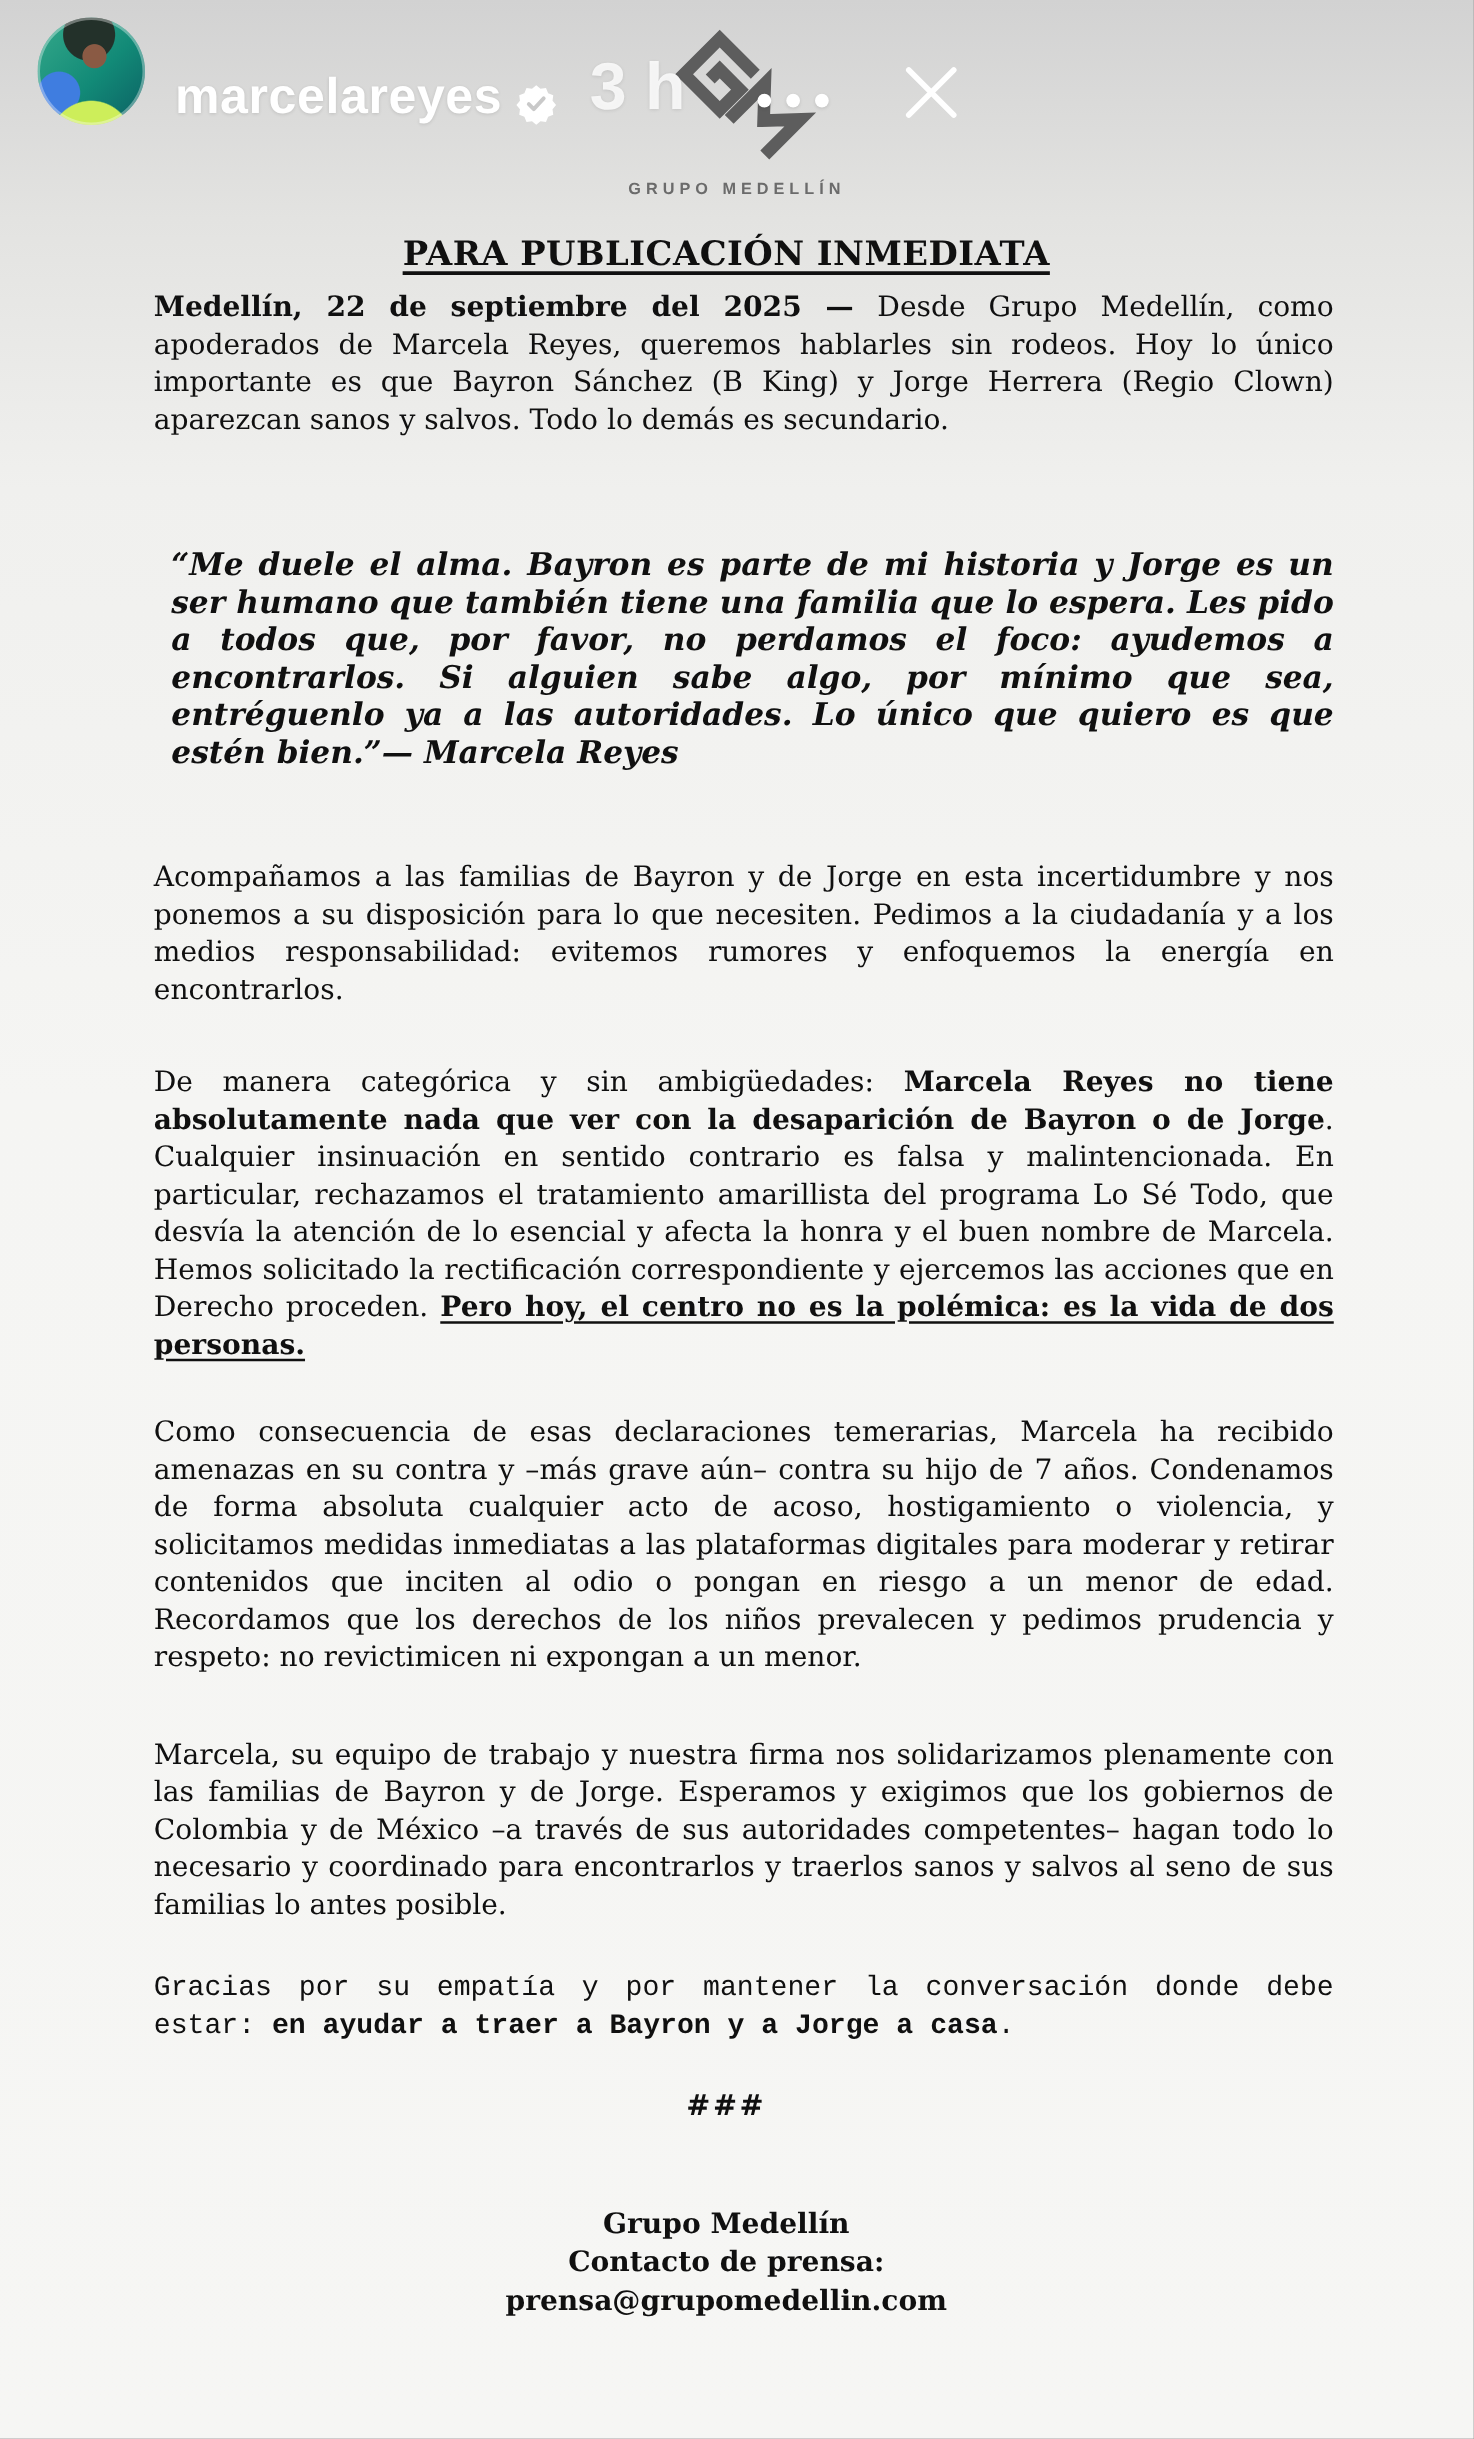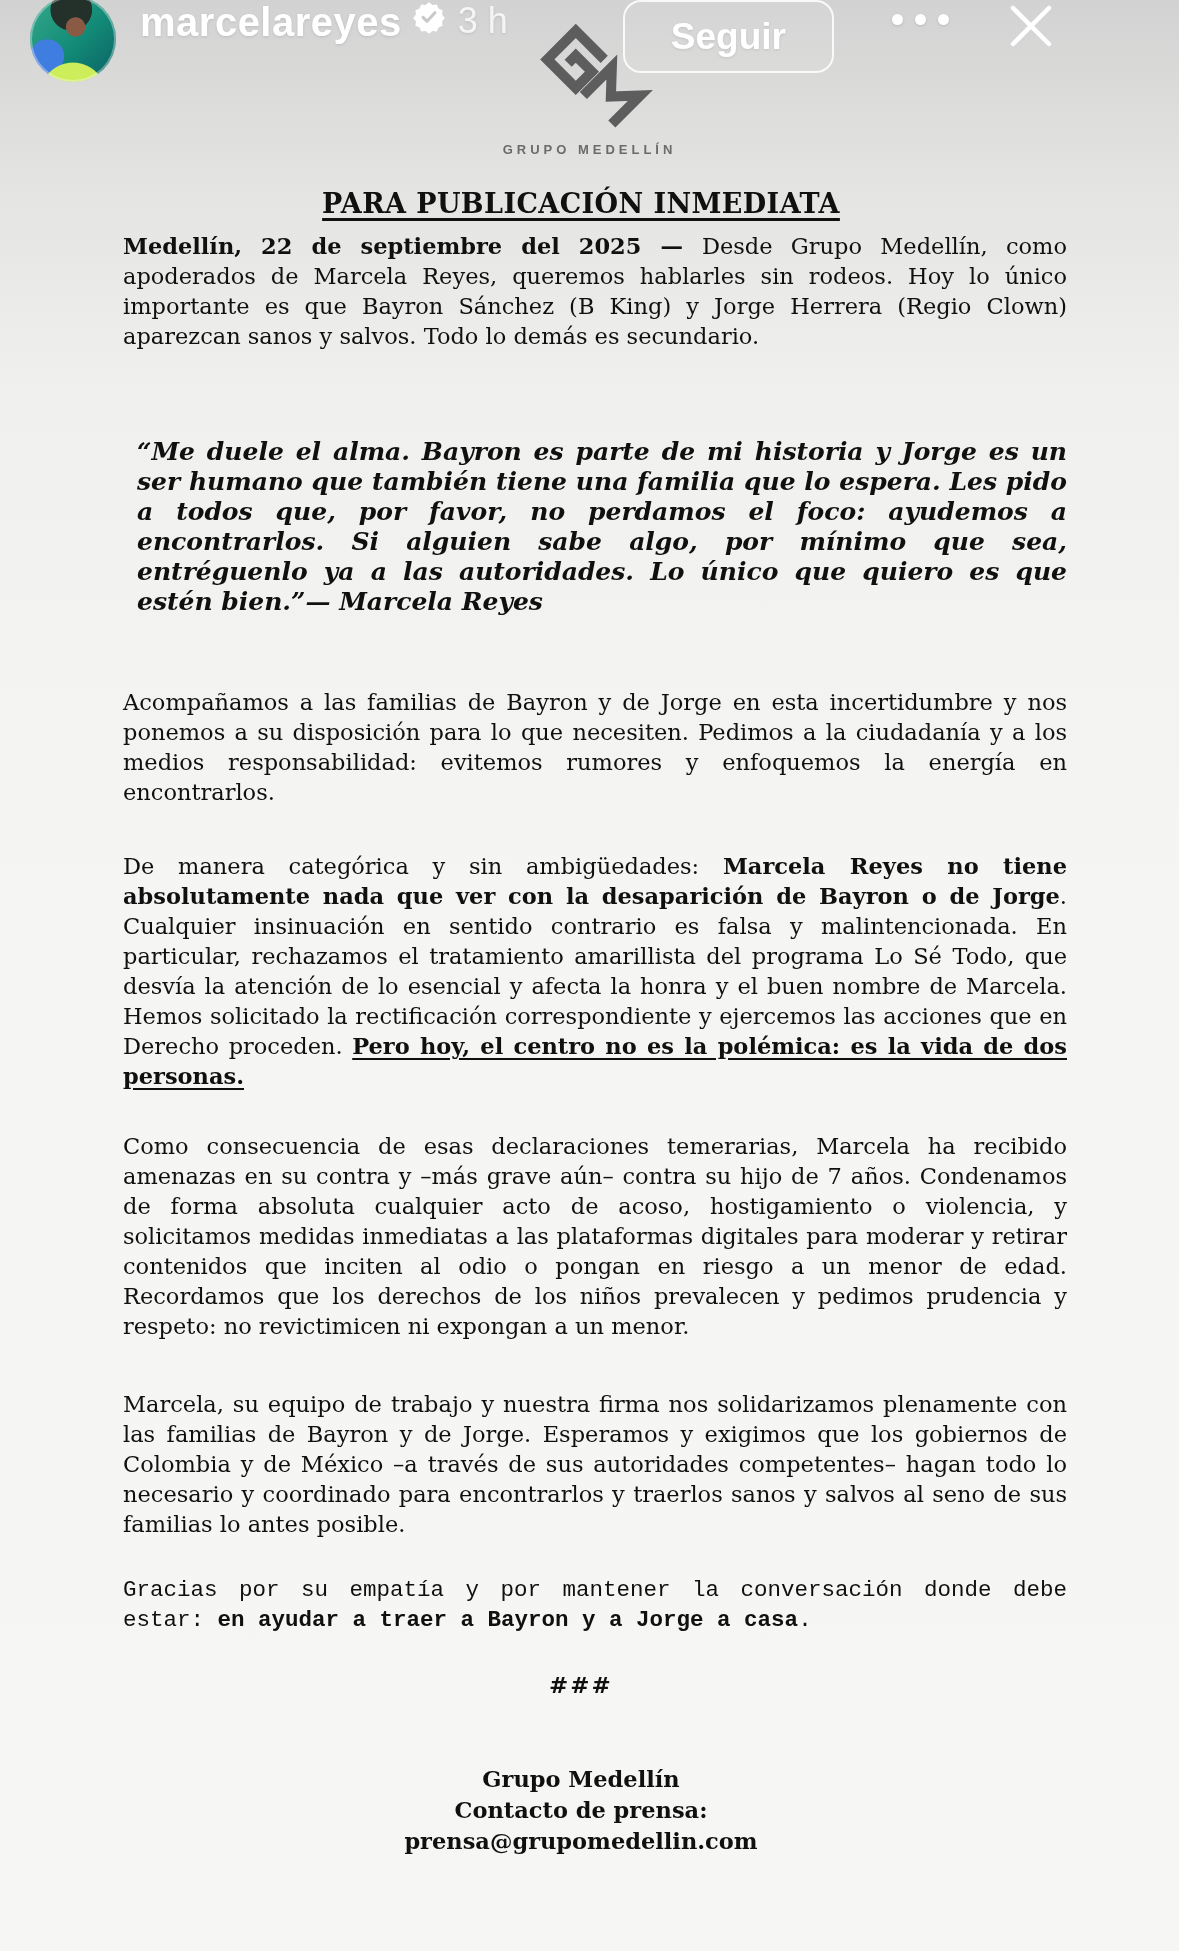--- a/index.html
+++ b/index.html
@@ -13,21 +13,21 @@
     background: linear-gradient(180deg, #d2d2d2 0%, #e3e3e1 9%, #f0f0ee 20%, #f5f5f3 45%, #f6f6f4 100%);
     font-family: "Liberation Sans", sans-serif;
   }
 
   
   .story-header {
     position: absolute;
     top: 0; left: 0; right: 0;
     height: 100px;
     display: flex;
-    align-items: flex-start;
+    align-items: flex-end;
     padding: 0 122px 0 30px;
     z-index: 5;
   }
   .avatar {
     width: 86px; height: 86px;
     border-radius: 50%;
     flex: 0 0 auto;
     margin-top: -4px;
     background:
       radial-gradient(circle at 50% 116%, #cdee5a 0 30%, rgba(205,238,90,0) 31%),
@@ -41,24 +41,24 @@
     margin-left: 24px;
     color: #ffffff;
     font-size: 40px;
     font-weight: 700;
     letter-spacing: 0.5px;
     text-shadow: 0 1px 3px rgba(0,0,0,0.12);
     cursor: pointer;
   }
   .verified { margin-left: 10px; display: inline-flex; align-items: center; }
   .timestamp {
-    margin-left: 12px;
+    margin-left: 26px;
     color: rgba(255,255,255,0.82);
-    font-size: 36px;
-    font-weight: 400;
+    font-size: 53px;
+    font-weight: 700;
     text-shadow: 0 1px 3px rgba(0,0,0,0.10);
   }
   .follow-button {
     margin-left: auto;
     background: rgba(255,255,255,0.06);
     border: 2px solid rgba(255,255,255,0.85);
     border-radius: 18px;
     color: #ffffff;
     font-family: "Liberation Sans", sans-serif;
     font-size: 37px;
@@ -188,21 +188,20 @@
   <header class="story-header">
     <div class="avatar" title=""></div>
     <span class="username">marcelareyes</span>
     <span class="verified">
       <svg width="34" height="34" viewBox="0 0 24 24" aria-hidden="true">
         <path fill="#ffffff" d="M12 1.5l2.4 2 3.1-.4 1.2 2.9 2.9 1.2-.4 3.1 2 2.4-2 2.4.4 3.1-2.9 1.2-1.2 2.9-3.1-.4-2.4 2-2.4-2-3.1.4-1.2-2.9-2.9-1.2.4-3.1-2-2.4 2-2.4-.4-3.1 2.9-1.2 1.2-2.9 3.1.4z"></path>
         <path fill="none" stroke="#c9c9c9" stroke-width="2.2" stroke-linecap="round" stroke-linejoin="round" d="M7.8 12.2l2.8 2.8 5.6-6"></path>
       </svg>
     </span>
     <span class="timestamp">3 h</span>
-    <button class="follow-button">Seguir</button>
     <div class="more-icon">
         <i></i>
         <i></i>
         <i></i>
       </div>
     <div class="close-icon">
       <svg width="52" height="52" viewBox="0 0 52 52" aria-hidden="true">
         <path d="M8 8 L44 44 M44 8 L8 44" stroke="#ffffff" stroke-width="4.5" stroke-linecap="round"></path>
       </svg>
     </div>

